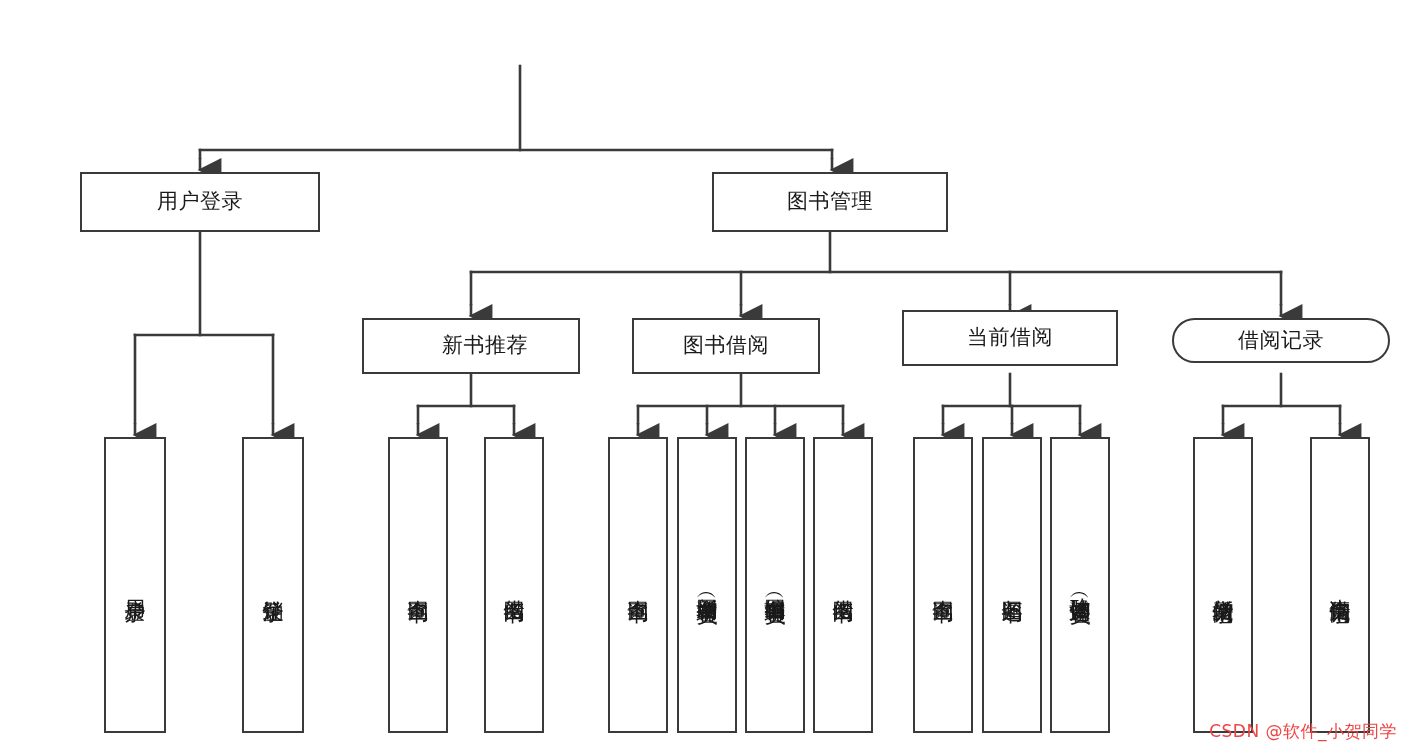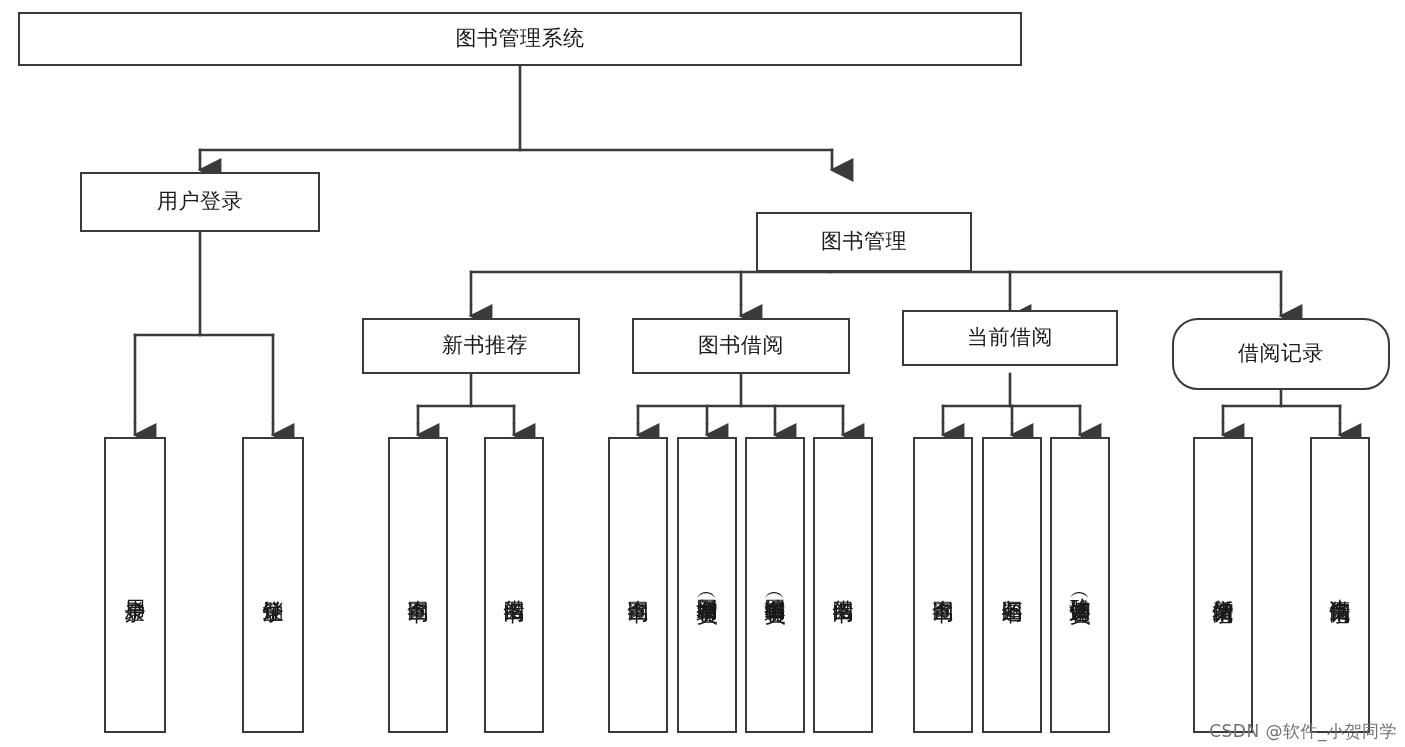--- a/index.html
+++ b/index.html
@@ -44,21 +44,21 @@
     writing-mode: vertical-rl;
     text-orientation: upright;
     letter-spacing: 1px;
     white-space: nowrap;
   }
   #watermark {
     position: absolute;
     right: 8px;
     bottom: 4px;
     font-size: 17px;
-    color: #737373;
+    color: #ef4444;
     white-space: nowrap;
     letter-spacing: 0.5px;
   }
 </style>
 </head>
 <body>
 
 <div id="canvas">
 
   <svg id="edges" viewBox="0 0 1405 747">
@@ -135,41 +135,38 @@
       <path d="M 775 423 L 775 435" marker-end="url(#arrow)"></path>
       <path d="M 843 423 L 843 435" marker-end="url(#arrow)"></path>
       <path d="M 943 423 L 943 435" marker-end="url(#arrow)"></path>
       <path d="M 1012 423 L 1012 435" marker-end="url(#arrow)"></path>
       <path d="M 1080 423 L 1080 435" marker-end="url(#arrow)"></path>
       <path d="M 1223 423 L 1223 435" marker-end="url(#arrow)"></path>
       <path d="M 1340 423 L 1340 435" marker-end="url(#arrow)"></path>
     </g>
   </svg>
 
-  <div class="node node-h" style="left: 18px; top: 12px; width: 1004px; height: 54px;">
-    <span>图书管理系统</span>
-  </div>
 
   <div class="node node-h" style="left: 80px; top: 172px; width: 240px; height: 60px;">
     <span>用户登录</span>
   </div>
-  <div class="node node-h" style="left: 756px; top: 172px; width: 216px; height: 60px; margin-top: 40px;">
+  <div class="node node-h" style="left: 712px; top: 172px; width: 236px; height: 60px;">
     <span>图书管理</span>
   </div>
 
   <div class="node node-h" style="left: 362px; top: 318px; width: 218px; height: 56px; padding-left: 28px;">
     <span>新书推荐</span>
   </div>
-  <div class="node node-h" style="left: 632px; top: 318px; width: 218px; height: 56px;">
+  <div class="node node-h" style="left: 632px; top: 318px; width: 188px; height: 56px;">
     <span>图书借阅</span>
   </div>
   <div class="node node-h" style="left: 902px; top: 310px; width: 216px; height: 56px;">
     <span>当前借阅</span>
   </div>
-  <div class="node node-h" style="left: 1172px; top: 318px; width: 218px; height: 72px; border-radius: 26px;">
+  <div class="node node-h" style="left: 1172px; top: 318px; width: 218px; height: 45px; border-radius: 26px;">
     <span>借阅记录</span>
   </div>
 
   <div class="node" style="left: 104px; top: 437px; width: 62px; height: 296px;">
     <span class="label-v" style="font-size: 21px;">用户登录</span>
   </div>
   <div class="node" style="left: 242px; top: 437px; width: 62px; height: 296px;">
     <span class="label-v" style="font-size: 21px;">注销登录</span>
   </div>
   <div class="node" style="left: 388px; top: 437px; width: 60px; height: 296px;">

